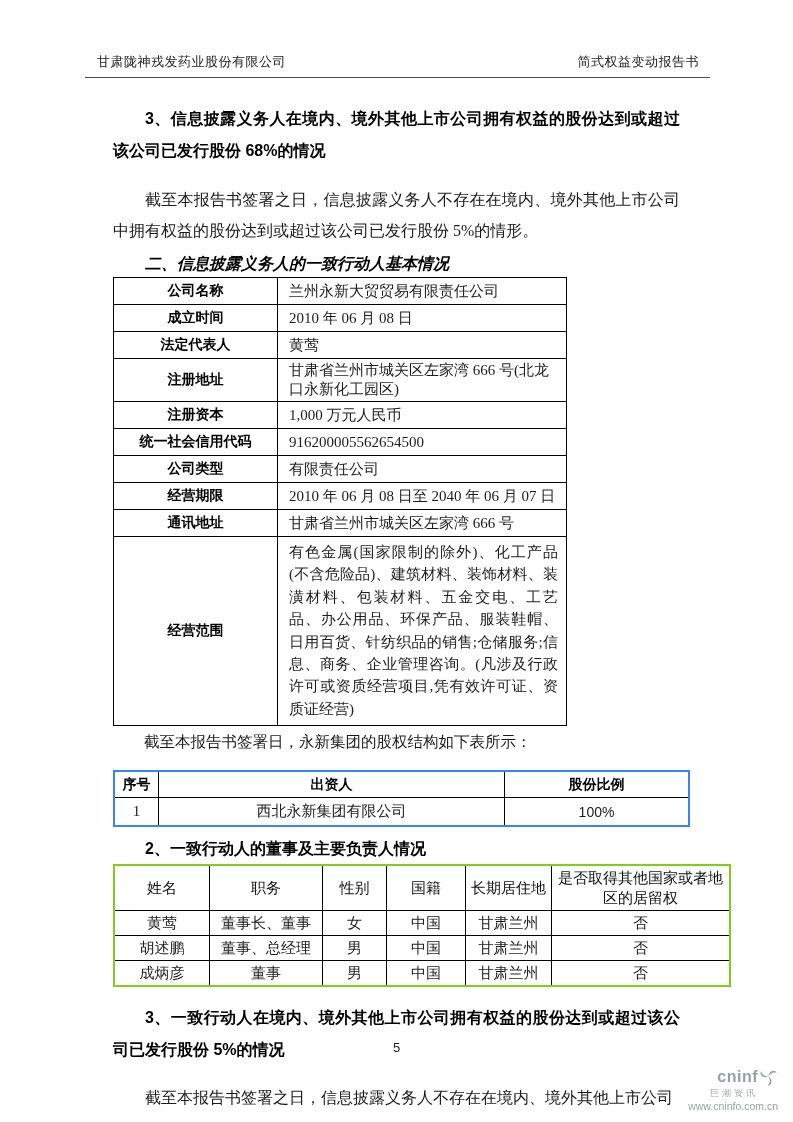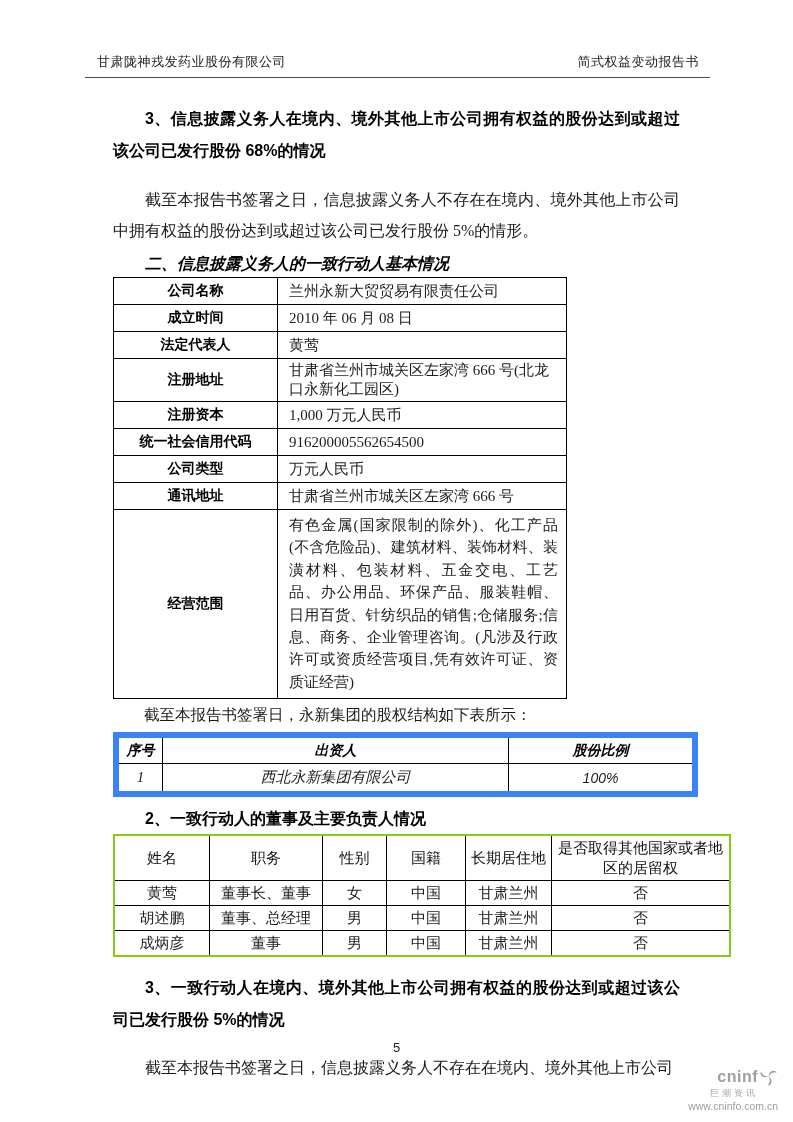--- a/index.html
+++ b/index.html
@@ -51,21 +51,21 @@
     width:161px;text-align:center;
     font-family:"Liberation Sans","DejaVu Sans",sans-serif;
     font-weight:bold;font-size:14px;color:#000;
   }
   .t-basic .val{padding:2px 8px 2px 11px;color:#1c1c1c;}
   .t-basic tr{height:27px;}
   .t-basic tr.tall{height:auto;}
   .t-basic tr.tall .val{line-height:22.4px;padding:4px 8px 5px 11px;text-align:justify;}
 
   
-  .t-own{border:6px solid #3b82f6;margin-top:6px;font-style:italic;}
+  .t-own{border:2px solid #3b82f6;margin-top:17px;}
   .t-own th{
     font-family:"Liberation Sans","DejaVu Sans",sans-serif;
     font-weight:bold;font-size:14px;color:#000;height:23px;
   }
   .t-own td{font-size:15px;text-align:center;height:25px;color:#1c1c1c;}
   .t-own .c-idx{width:41px;}
   .t-own .c-name{width:343px;}
   .t-own .c-ratio{width:181px;}
   .t-own td.c-ratio{font-family:"Liberation Sans","DejaVu Sans",sans-serif;font-size:14px;}
 
@@ -144,21 +144,25 @@
       <tr>
         <td class="lbl">注册资本</td>
         <td class="val">1,000 万元人民币</td>
       </tr>
       <tr>
         <td class="lbl">统一社会信用代码</td>
         <td class="val">916200005562654500</td>
       </tr>
       <tr>
         <td class="lbl">公司类型</td>
-        <td class="val">万元人民币</td>
+        <td class="val">有限责任公司</td>
+      </tr>
+      <tr>
+        <td class="lbl">经营期限</td>
+        <td class="val">2010 年 06 月 08 日至 2040 年 06 月 07 日</td>
       </tr>
       <tr>
         <td class="lbl">通讯地址</td>
         <td class="val">甘肃省兰州市城关区左家湾 666 号</td>
       </tr>
       <tr class="tall">
         <td class="lbl">经营范围</td>
         <td class="val">有色金属(国家限制的除外)、化工产品(不含危险品)、建筑材料、装饰材料、装潢材料、包装材料、五金交电、工艺品、办公用品、环保产品、服装鞋帽、日用百货、针纺织品的销售;仓储服务;信息、商务、企业管理咨询。(凡涉及行政许可或资质经营项目,凭有效许可证、资质证经营)</td>
       </tr>
     </tbody>

